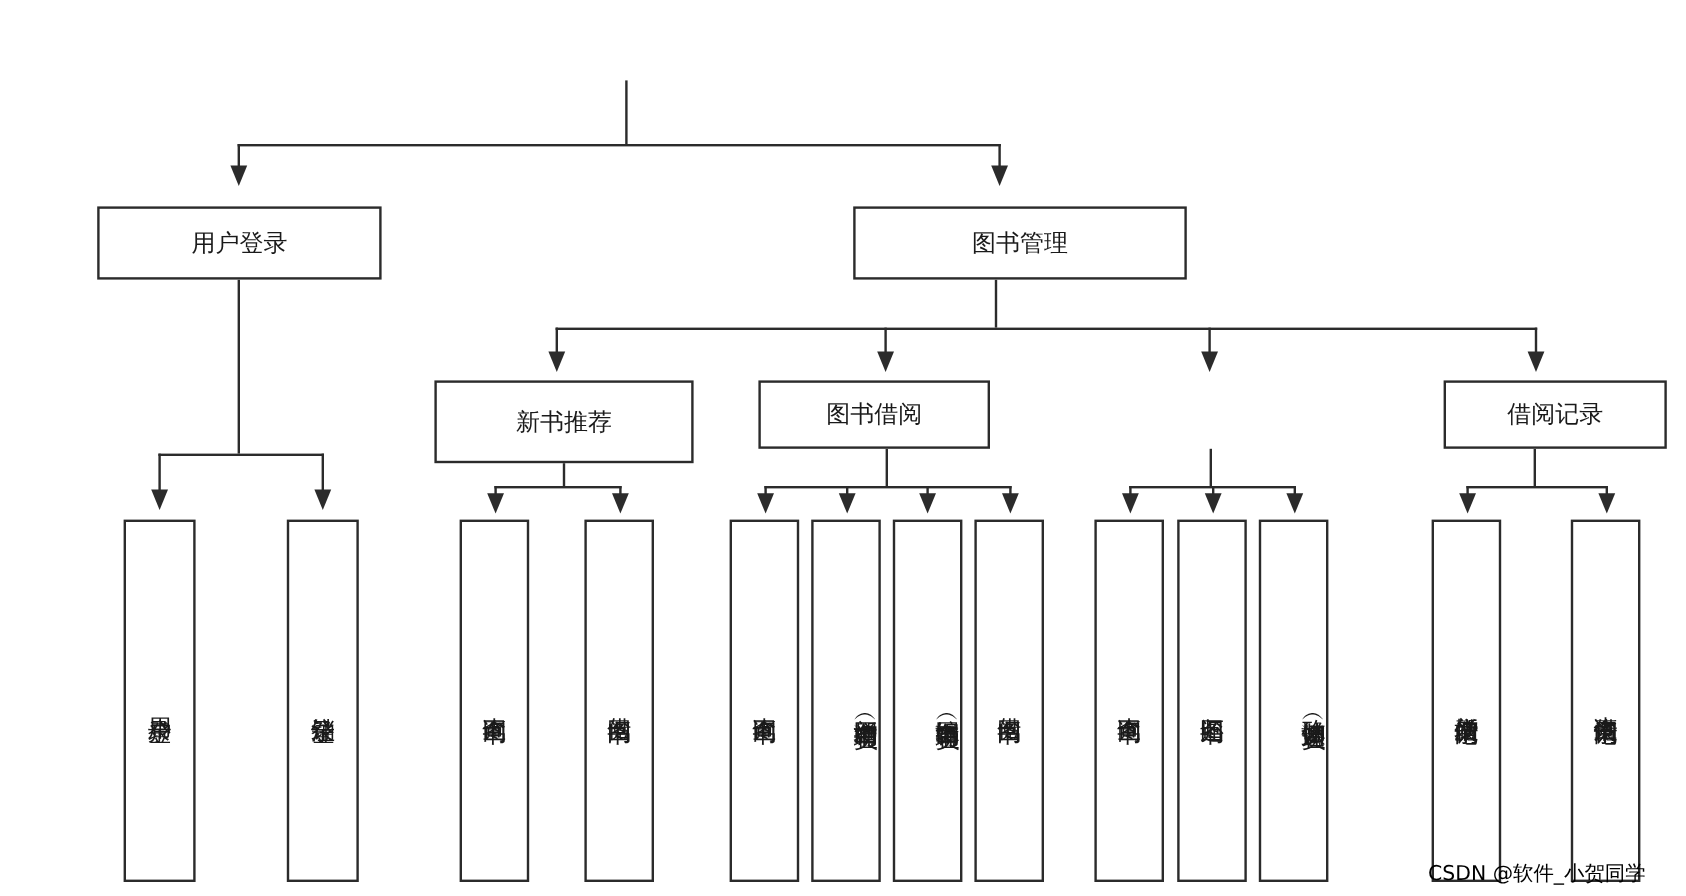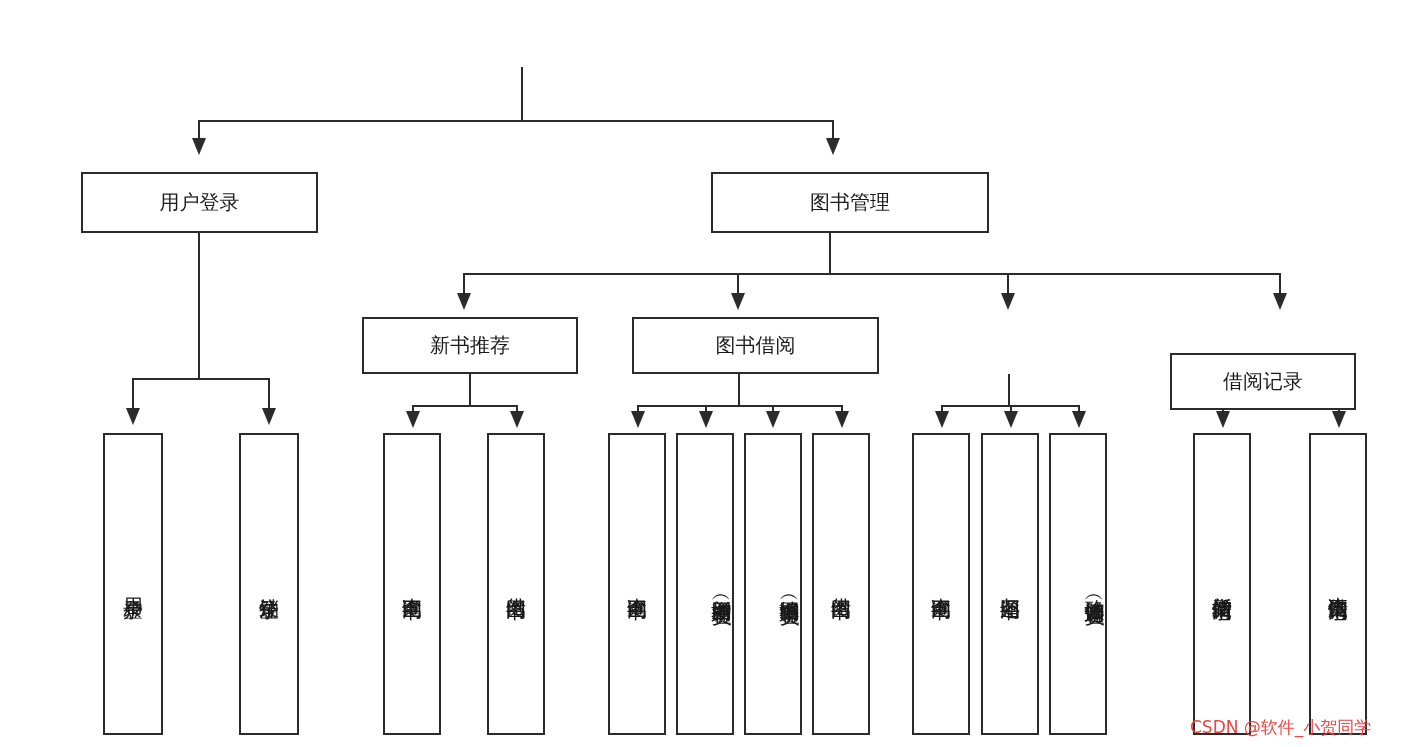--- a/index.html
+++ b/index.html
@@ -67,21 +67,21 @@
     width: 0;
     height: 0;
     border-left: 7px solid transparent;
     border-right: 7px solid transparent;
     border-top: 17px solid #2b2b2b;
     z-index: 2;
   }
   .watermark {
     position: absolute;
     font-size: 17px;
-    color: #ef4444;
+    color: #000000;
     white-space: nowrap;
     z-index: 5;
   }
 </style>
 </head>
 <body>
 
 <div id="canvas">
 
 
@@ -111,27 +111,27 @@
   <div class="conn h" style="left:463px; top:273px; width:818px;"></div>
   <div class="conn v" style="left:463px; top:273px; height:22px;"></div>
   <div class="conn v" style="left:737px; top:273px; height:22px;"></div>
   <div class="conn v" style="left:1007px; top:273px; height:22px;"></div>
   <div class="conn v" style="left:1279px; top:273px; height:22px;"></div>
   <div class="arrow" style="left:457px; top:293px;"></div>
   <div class="arrow" style="left:731px; top:293px;"></div>
   <div class="arrow" style="left:1001px; top:293px;"></div>
   <div class="arrow" style="left:1273px; top:293px;"></div>
 
-  <div class="node lvl3" style="left:362px; top:317px; width:216px; height:57px;">
+  <div class="node lvl3" style="left:362px; top:317px; width:216px; height:69px;">
     <span class="label">新书推荐</span>
   </div>
-  <div class="node lvl3" style="left:632px; top:317px; width:247px; height:57px;">
+  <div class="node lvl3" style="left:632px; top:317px; width:193px; height:57px;">
     <span class="label">图书借阅</span>
   </div>
-  <div class="node lvl3" style="left:1170px; top:317px; width:186px; height:57px;margin-top:36px;">
+  <div class="node lvl3" style="left:1203px; top:317px; width:186px; height:57px;">
     <span class="label">借阅记录</span>
   </div>
 
   <div class="conn v" style="left:469px; top:374px; height:31px;"></div>
   <div class="conn h" style="left:412px; top:405px; width:106px;"></div>
   <div class="conn v" style="left:412px; top:405px; height:8px;"></div>
   <div class="conn v" style="left:516px; top:405px; height:8px;"></div>
   <div class="arrow" style="left:406px; top:411px;"></div>
   <div class="arrow" style="left:510px; top:411px;"></div>
 

